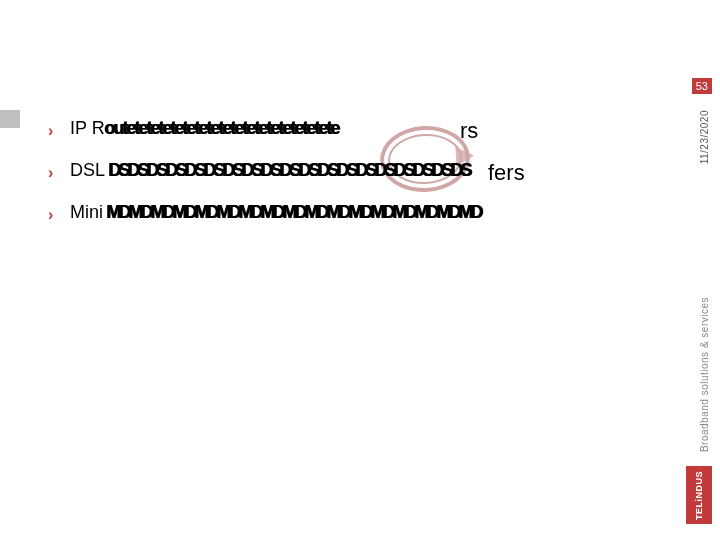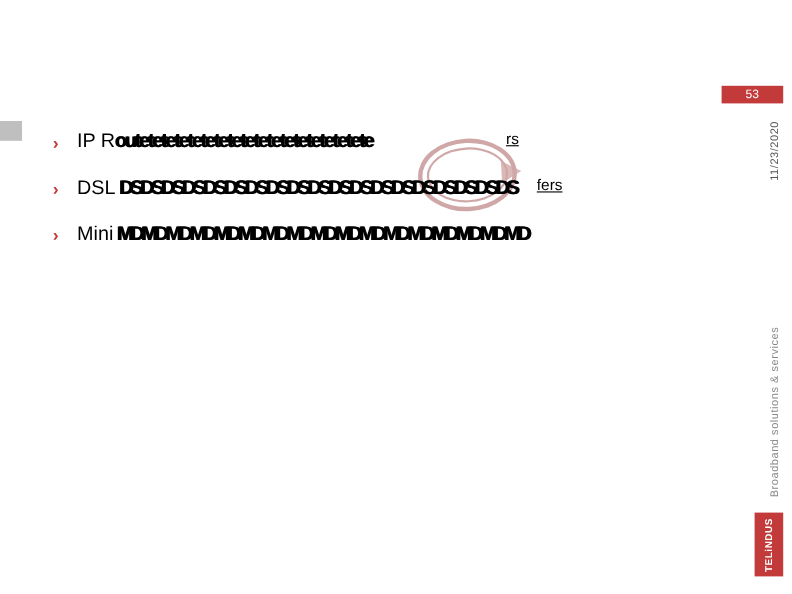--- a/index.html
+++ b/index.html
@@ -26,21 +26,21 @@
     color: #7d7d7d;
     font-weight: 400;
   }
   .pagenum {
     position: absolute;
     right: 8px;
     top: 78px;
     background: #c33a3a;
     color: #ffffff;
     font-size: 11px;
-    padding: 2px 22px;
+    padding: 2px 4px;
   }
   .date-vert {
     position: absolute;
     right: 10px;
     top: 110px;
     writing-mode: vertical-rl;
     transform: rotate(180deg);
     font-size: 10px;
     color: #555;
     letter-spacing: 0.5px;
@@ -111,24 +111,23 @@
   }
   .text-stack .layer {
     position: absolute;
     left: 0;
     top: 0;
   }
   .trail {
     position: absolute;
     left: 310px;
     top: 0;
-    font-size: 14px;
+    font-size: 22px;
     color: #000;
     white-space: nowrap;
-    text-decoration: underline;
   }
   .trail3 {
     position: absolute;
     left: 320px;
     top: 0;
     font-size: 18px;
     color: #000;
     white-space: nowrap;
   }
   .trail3 .chev2 {

